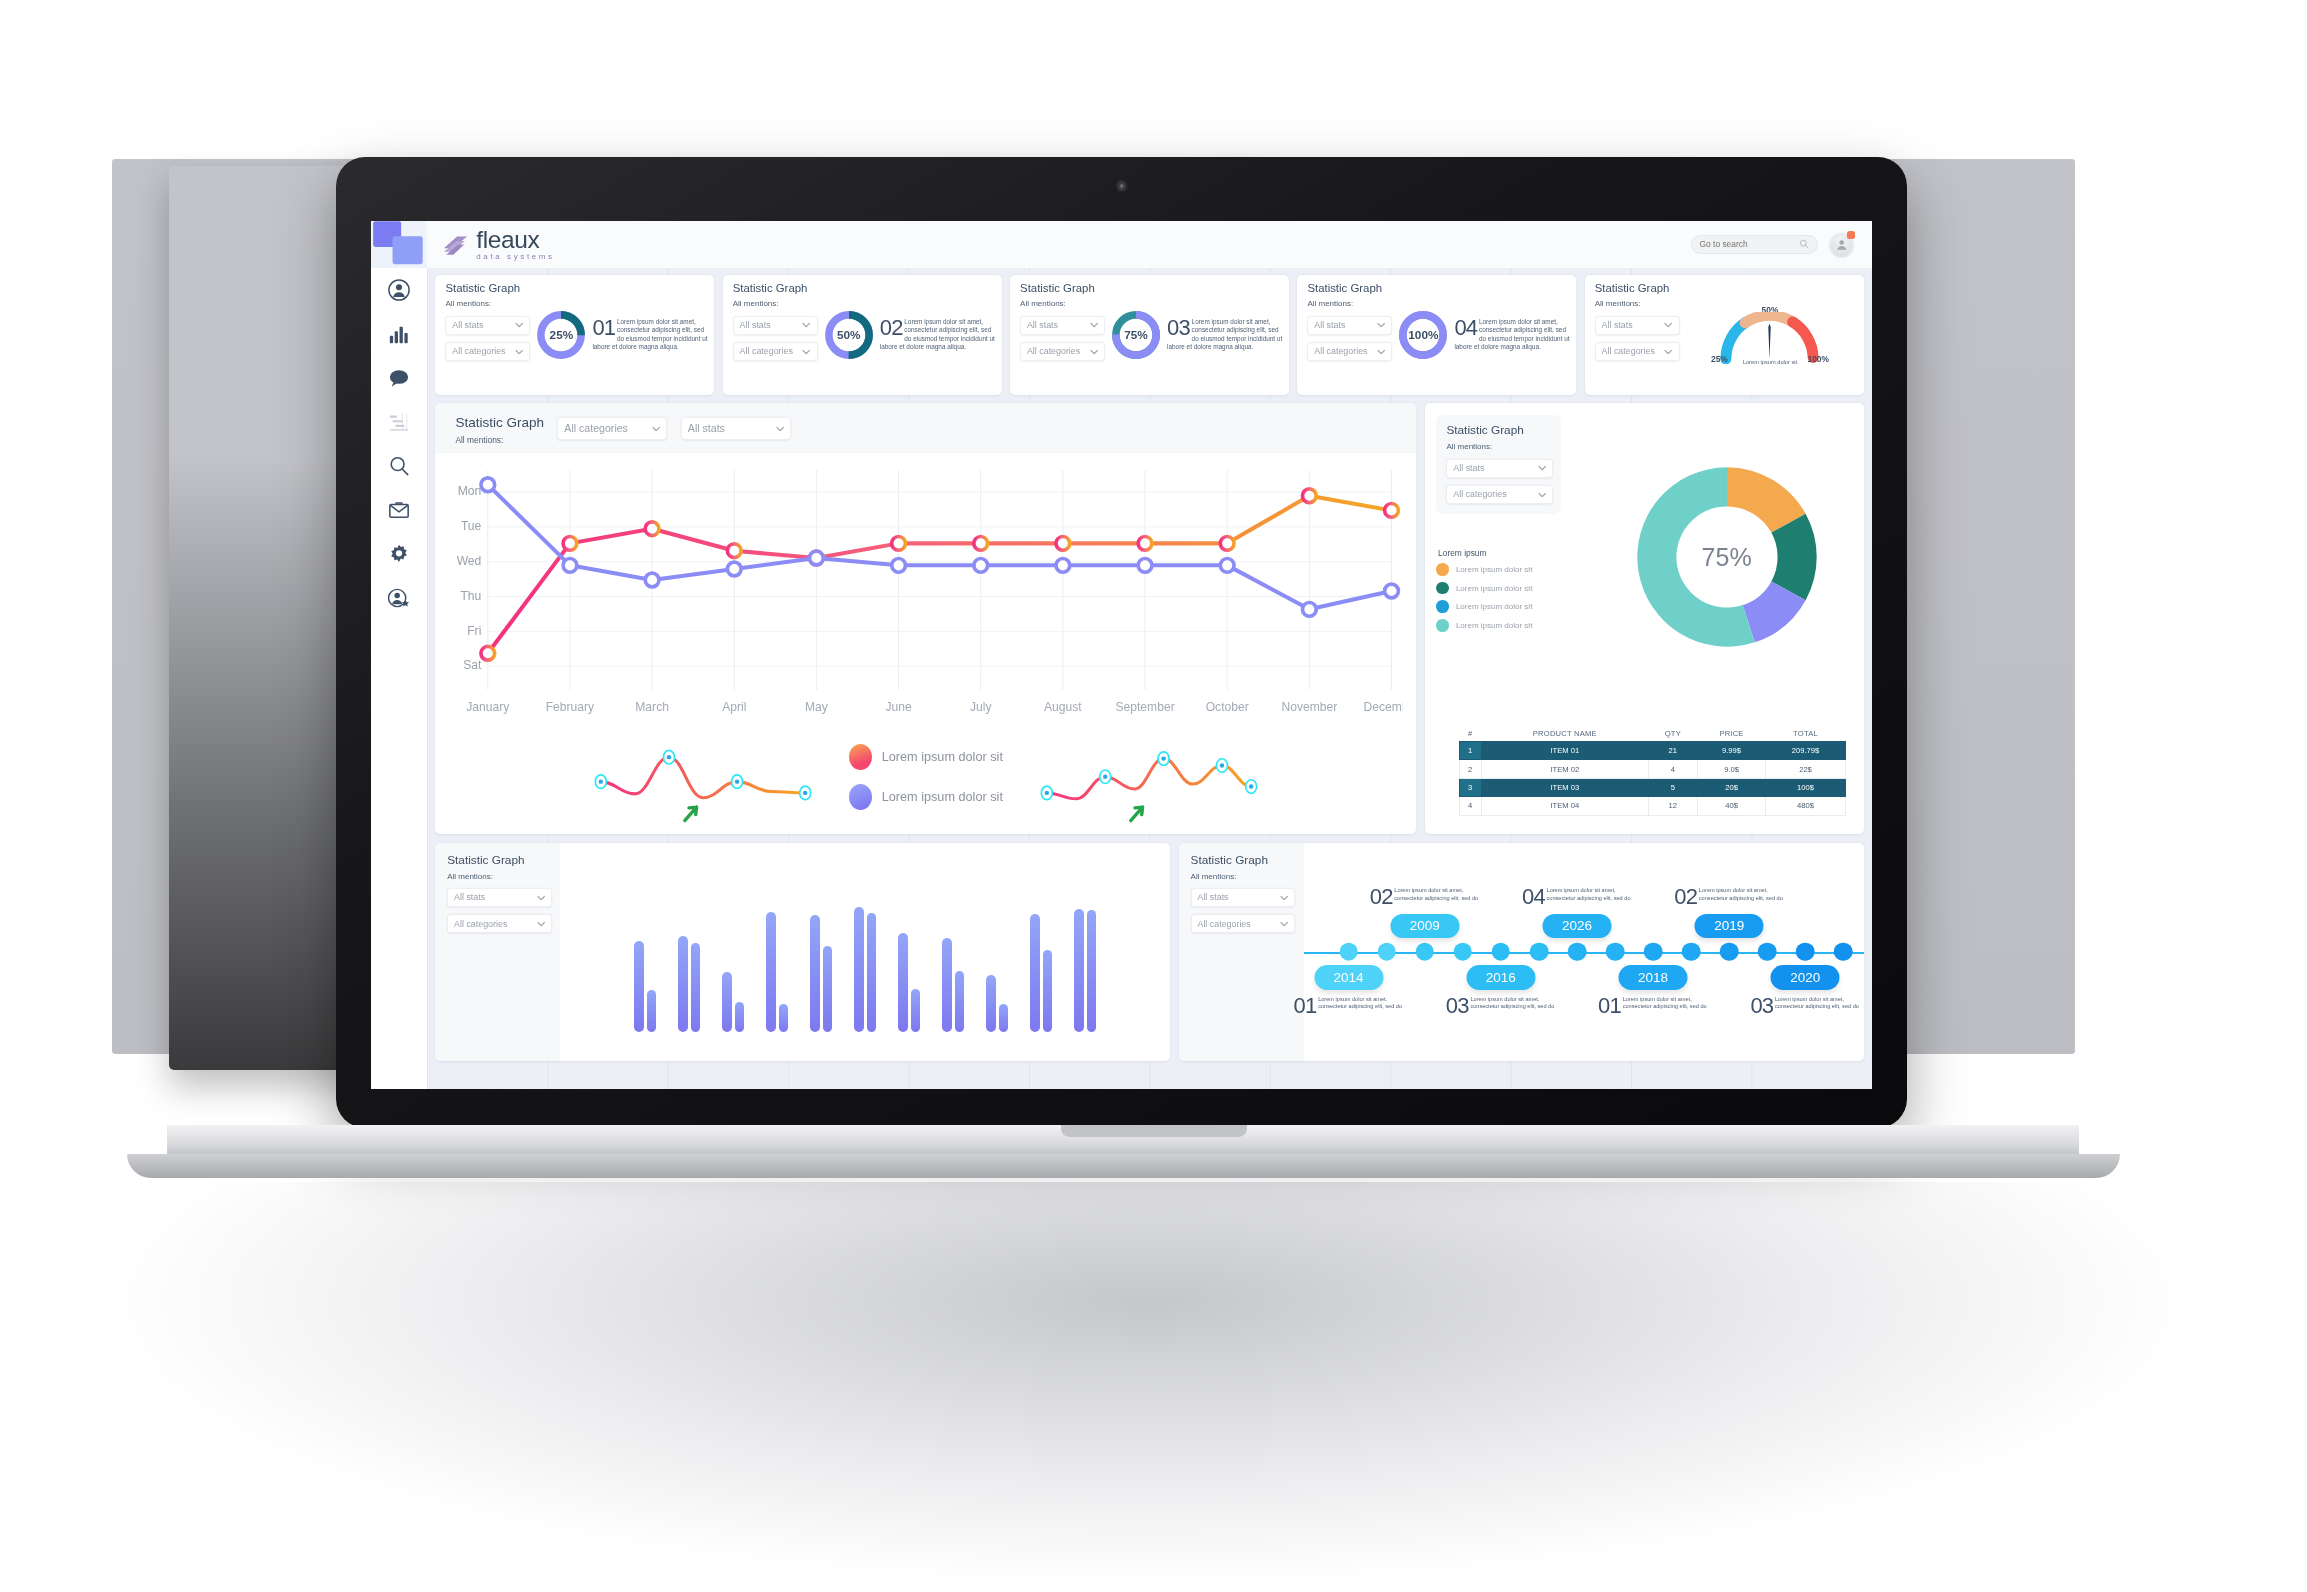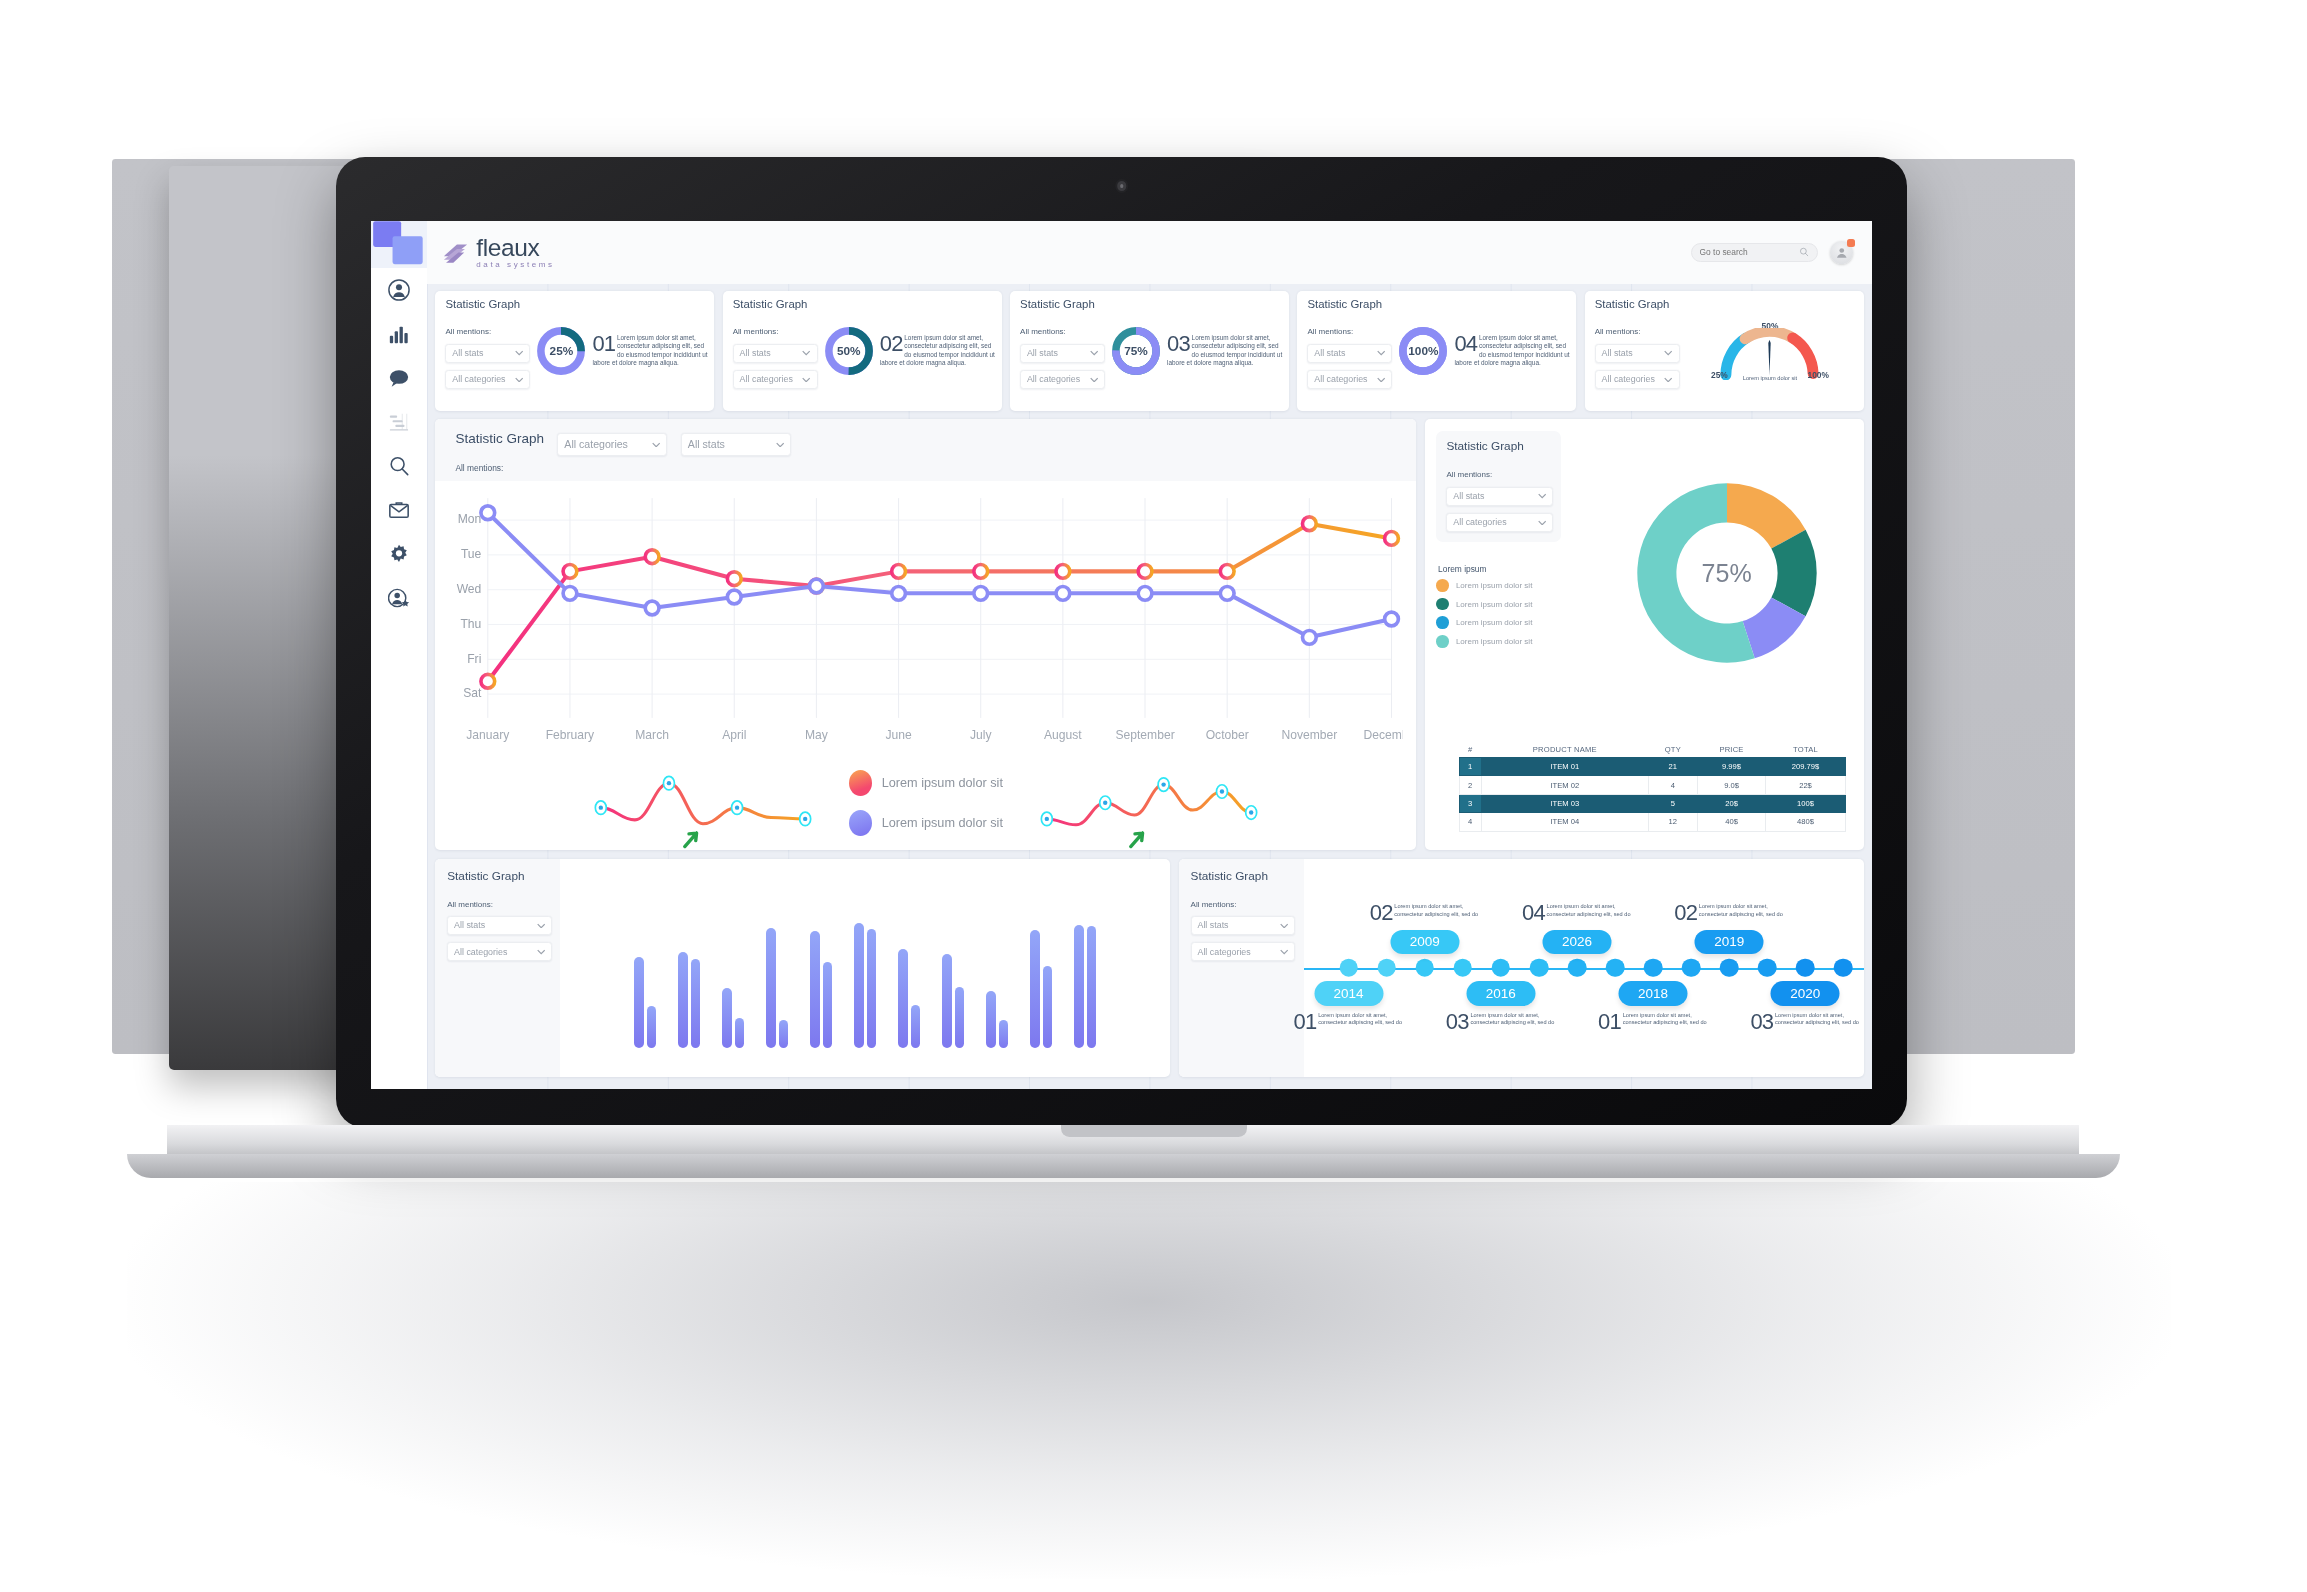--- a/index.html
+++ b/index.html
@@ -43,21 +43,21 @@
   .app { position:absolute; inset:0; display:flex; background:#eef1f6; }
   .sidebar { width:56px; background:#ffffff; display:flex; flex-direction:column;
      align-items:center; flex:none; box-shadow:0.8px 0 2.5px rgba(20,30,60,.07); }
   .sb-logo { width:56px; height:47px; background:#eef2fa; display:flex; align-items:center; justify-content:center; }
   .sb-icon { width:56px; height:44px; display:flex; align-items:center; justify-content:center;
      cursor:pointer; }
   .sb-icon svg { width:22px; height:22px; fill:#3d5068; }
   .sb-icon.dim svg { fill:#c9ced6; }
 
   .main { flex:1; display:flex; flex-direction:column; min-width:0; }
-  .topbar { height:63px; background:#fafbfc; display:flex; align-items:center;
+  .topbar { height:47px; background:#fafbfc; display:flex; align-items:center;
      padding:0 18.6px 0 13.5px; flex:none;gap:48px; }
   .logo-wrap { display:flex; align-items:center; gap:6.8px; }
   .logo-mark { width:29px; height:25px; flex:none; }
   .logo-text { line-height:1; }
   .logo-name { font-size:24.5px; color:#37485c; letter-spacing:-0.4px; font-weight:400; }
   .logo-sub { font-size:8px; color:#8b7fb5; letter-spacing:2.6px; margin-top:0.8px; }
   .topbar-right { margin-left:auto; display:flex; align-items:center; gap:11.8px; }
   .search-box { width:127px; height:19.4px; border-radius:10px; background:#f1f2f4;
      border:0.8px solid #e6e7ea; display:flex; align-items:center; padding:0 7.6px; }
   .search-box input { border:0; outline:0; background:transparent; font-size:8.4px;
@@ -75,21 +75,21 @@
      background:
        linear-gradient(90deg, rgba(205,214,230,.40) 0.8px, transparent 0.8px) 0 0/ calc(100%/12) 100%,
        #eceff5; }
 
   
   .stat-row { display:flex; gap:8.4px; margin-bottom:8.4px; height:120px; }
   .stat-card { background:#fff; border-radius:5px; display:flex; padding:7.6px 0 7.6px 0;
      box-shadow:0 0.8px 2.5px rgba(30,45,80,.08); overflow:hidden; }
   .sc-head { width:100px; padding:0 5px 0 10px; flex:none; }
   .sc-title { font-size:11.4px; color:#3c4e66; font-weight:400; white-space:nowrap; }
-  .sc-sub { font-size:8px; color:#4d5e73; margin-top:17px; }
+  .sc-sub { font-size:8px; color:#4d5e73; margin-top:5px; }
   .sel { margin-top:7.6px; height:18.6px; border-radius:3.4px; background:#fff;
      border:0.8px solid #eceef1; box-shadow:0 0.8px 1.7px rgba(30,45,80,.07);
      display:flex; align-items:center; justify-content:space-between;
      padding:0 5.9px; font-size:8.9px; color:#9aa1ab; cursor:pointer; }
   .sel svg { width:8.4px; height:5.9px; stroke:#9aa1ab; fill:none; stroke-width:1.7; flex:none; }
   .sc-body { flex:1; display:flex; align-items:center; gap:5px; padding-right:6.8px; min-width:0; }
   .donut-sm { width:52px; height:52px; flex:none; position:relative; }
   .donut-sm .pct { position:absolute; inset:0; display:flex; align-items:center; justify-content:center;
      font-size:11.8px; font-weight:700; color:#3d4f66; }
   .sc-desc { flex:1; min-width:0; }

